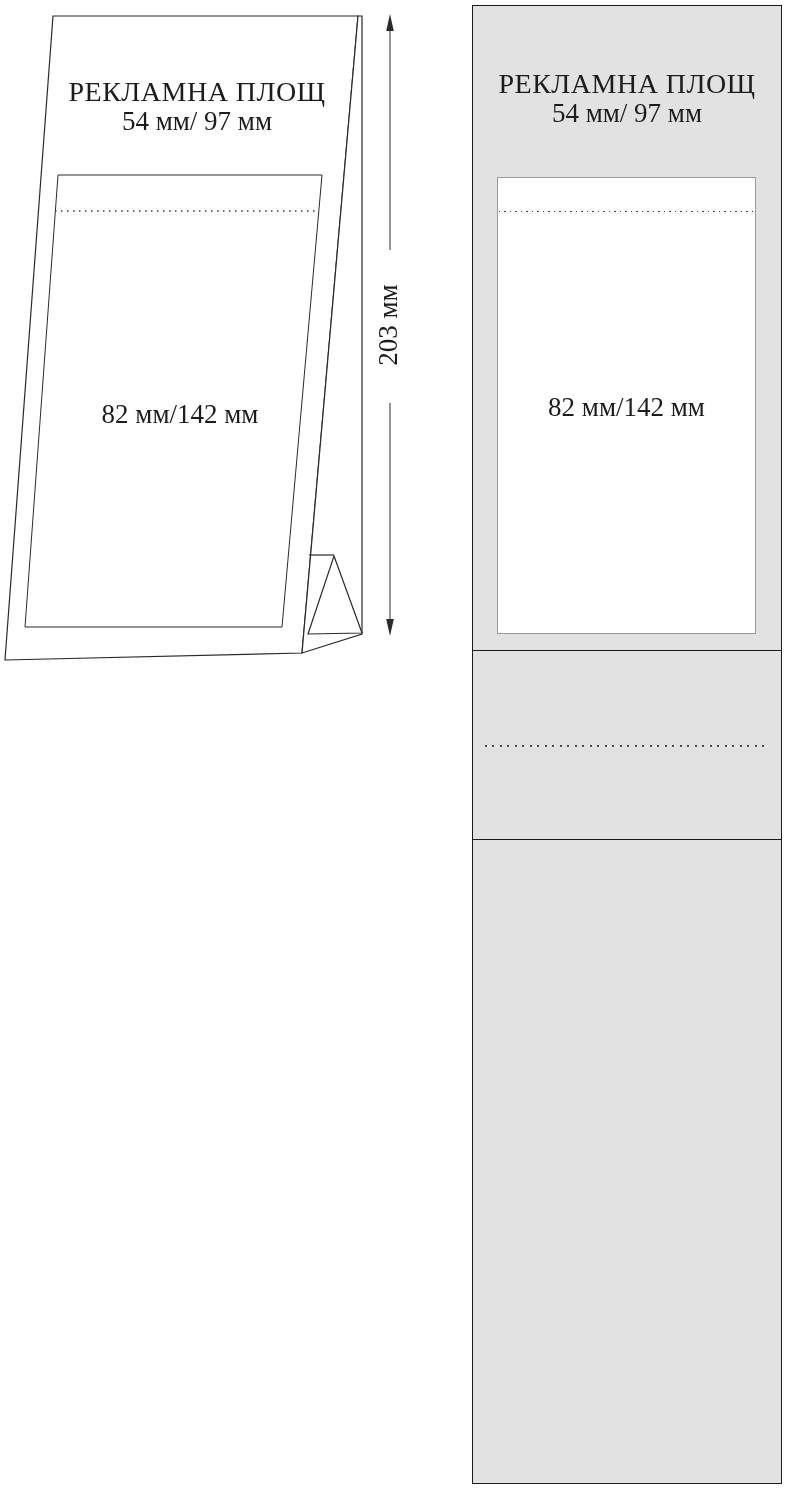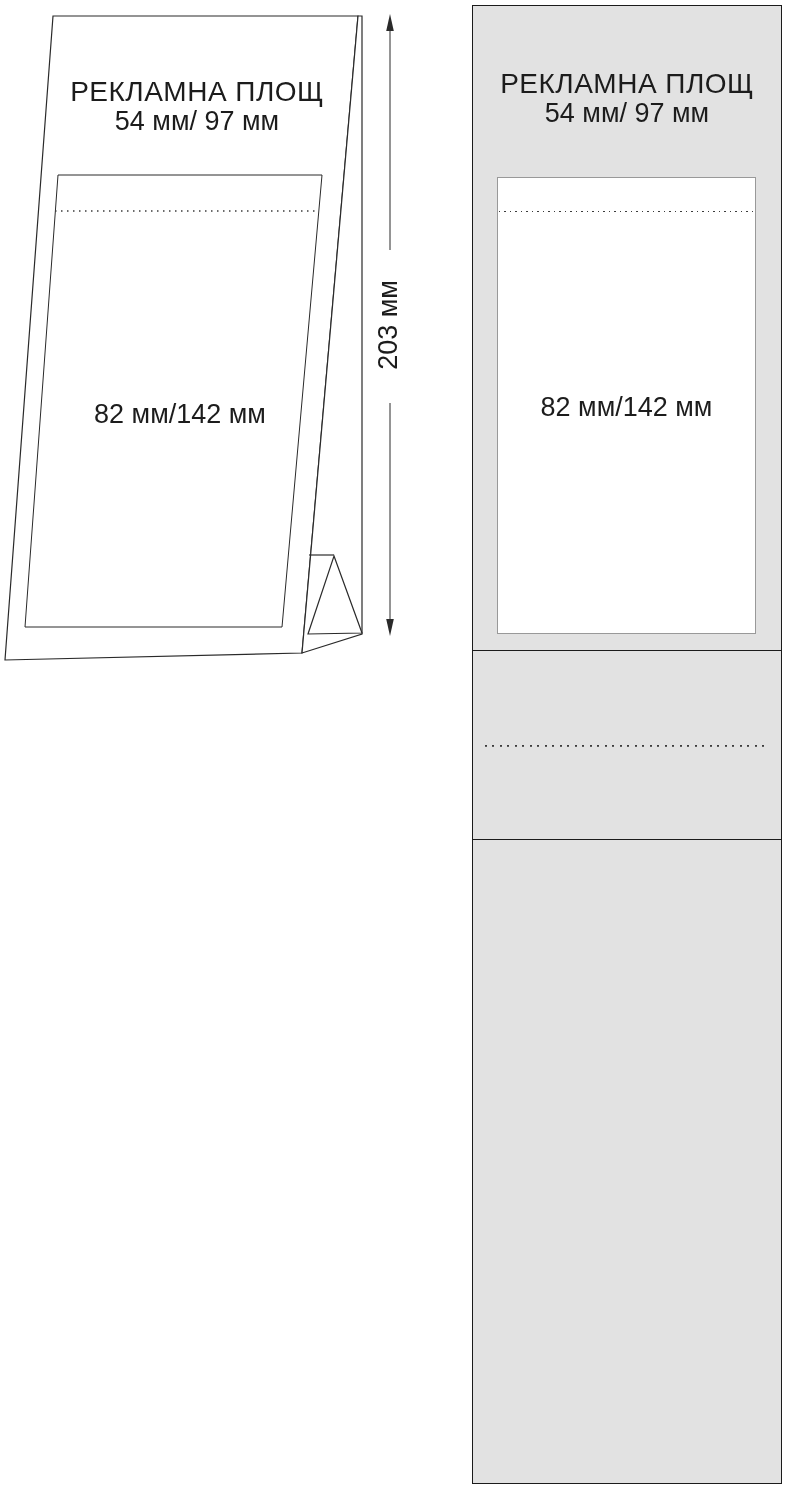--- a/index.html
+++ b/index.html
@@ -5,21 +5,21 @@
   html, body {
     margin: 0;
     padding: 0;
     background: #ffffff;
   }
   .canvas {
     position: relative;
     width: 787px;
     height: 1492px;
     background: #ffffff;
-    font-family: Liberation Sans, sans-serif;
+    font-family: Liberation Serif, serif;
     color: #1c1c1c;
     overflow: hidden;
   }
   .abs { position: absolute; }
 
   
   #tent-svg { position: absolute; left: 0; top: 0; }
 
   .left-title {
     left: 36px; top: 78px; width: 322px;

